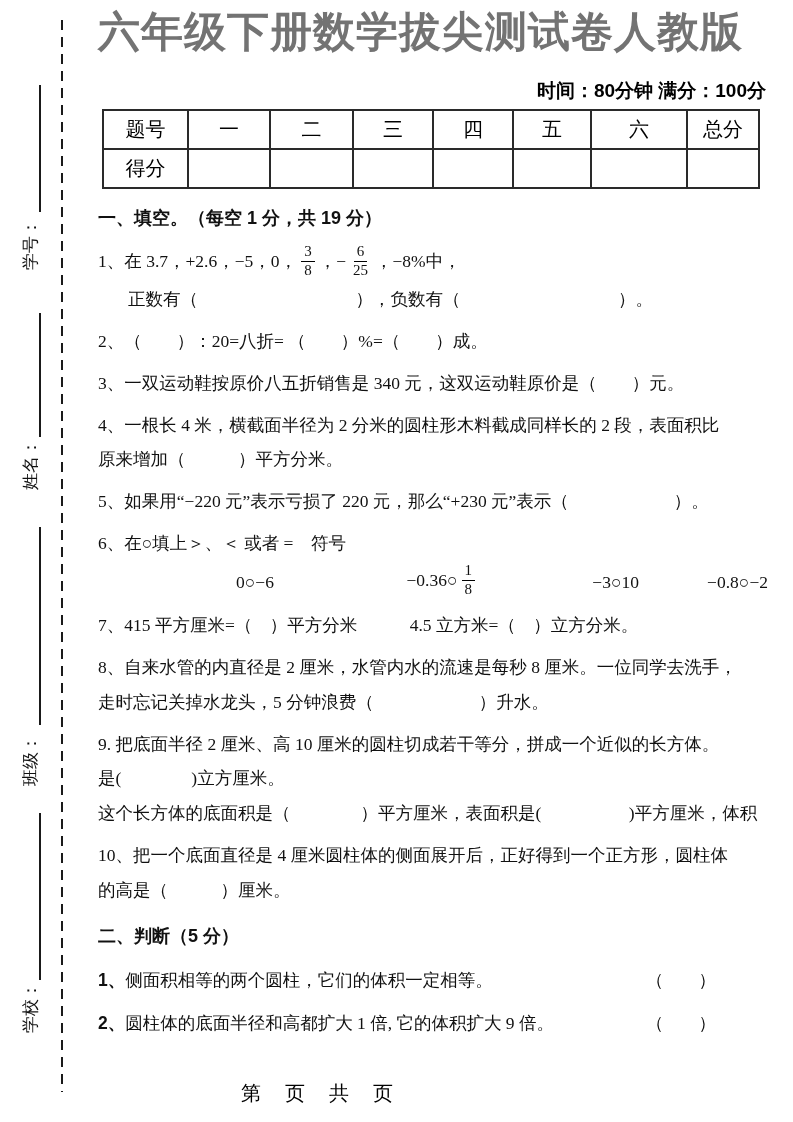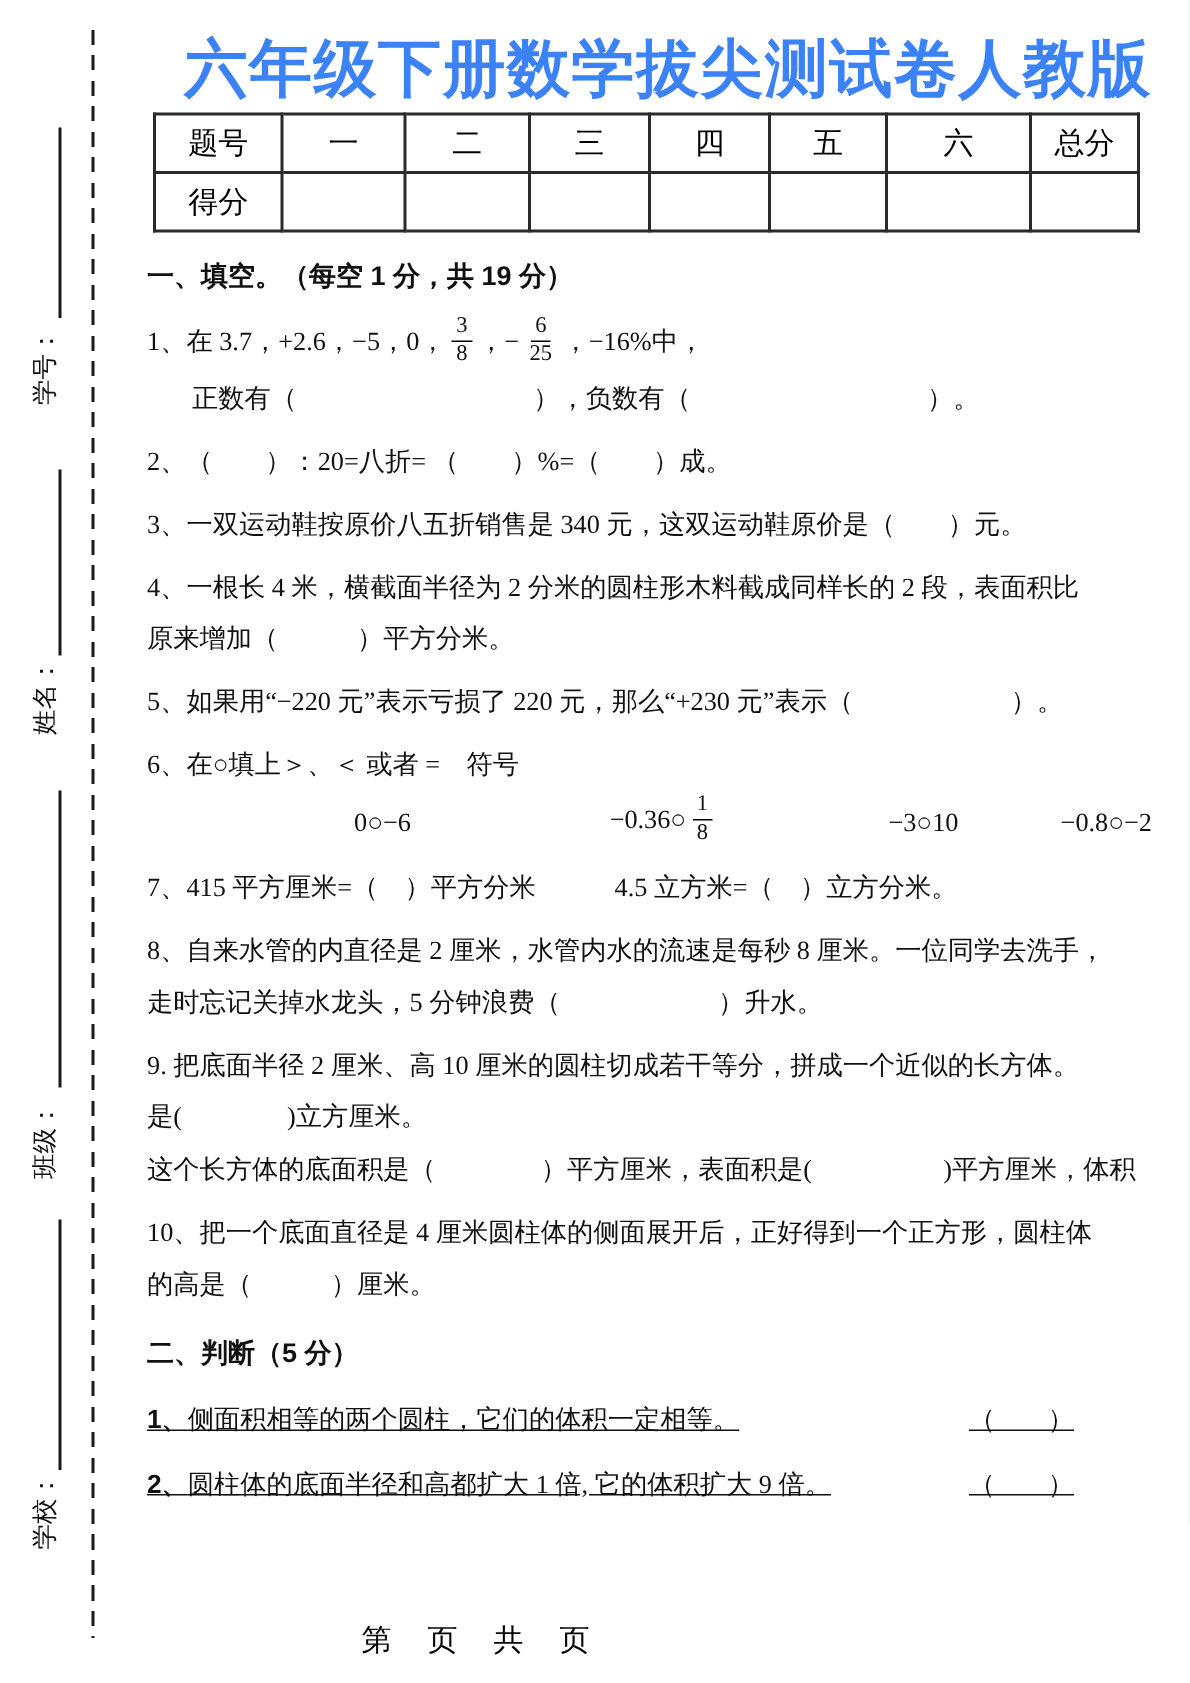--- a/index.html
+++ b/index.html
@@ -30,23 +30,23 @@
   }
   .sl-xuehao{top:233px;}
   .sl-xingming{top:453px;}
   .sl-banji{top:749px;}
   .sl-xuexiao{top:996px;}
   
   .content{
     position:absolute;left:98px;top:0;width:670px;
   }
   .title{
-    margin-top:22px;text-align:right;
-    font-family:"Liberation Sans","DejaVu Sans",sans-serif;
-    font-weight:bold;font-size:42px;line-height:1.15;color:#3b82f6;
+    margin-top:8px;text-align:left;
+    font-family:"Liberation Sans","DejaVu Sans",sans-serif;
+    font-weight:bold;font-size:42px;line-height:1.15;color:#737373;
     letter-spacing:1px;white-space:nowrap;
   }
   .subtitle{
     margin-top:18px;text-align:center;
     font-family:"Liberation Sans","DejaVu Sans",sans-serif;
     font-weight:bold;font-size:32px;color:#000;
   }
   .meta{
     margin-top:22px;text-align:right;
     font-family:"Liberation Sans","DejaVu Sans",sans-serif;
@@ -76,21 +76,21 @@
     display:inline-flex;flex-direction:column;align-items:center;
     vertical-align:middle;line-height:1.15;font-size:15px;margin:0 4px;
     position:relative;top:-2px;
   }
   .frac .fnum{border-bottom:1.4px solid #000;padding:0 3px;}
   .frac .fden{padding:0 3px;}
   .cmp-row{
     display:grid;grid-template-columns:160px 205px 160px 1fr;
     padding-left:16px;margin-top:4px;align-items:center;text-align:right;
   }
-  .judge{display:flex;margin-top:10px;text-decoration:underline;}
+  .judge{display:flex;margin-top:10px;}
   .judge .jtext{flex:1 1 auto;}
   .judge .jnum{
     font-family:"Liberation Sans","DejaVu Sans",sans-serif;font-weight:bold;
   }
   .judge .jbracket{flex:0 0 auto;margin-right:52px;}
   .footer{
     position:absolute;left:0;top:1080px;width:636px;text-align:center;
     font-family:"Liberation Sans","DejaVu Sans",sans-serif;
     font-size:20px;letter-spacing:2px;color:#000;
   }
@@ -106,20 +106,21 @@
   <div class="seg seg3"></div>
   <div class="seg seg4"></div>
   <div class="side-label sl-xuehao">学号：</div>
   <div class="side-label sl-xingming">姓名：</div>
   <div class="side-label sl-banji">班级：</div>
   <div class="side-label sl-xuexiao">学校：</div>
 
   <div class="content">
 
     <div class="title">六年级下册数学拔尖测试卷人教版</div>
+    <div class="meta">时间：80分钟  满分：100分</div>
 
     <table class="score">
       <colgroup>
         <col style="width:85px">
           <col style="width:82px">
           <col style="width:83px">
           <col style="width:80px">
         <col style="width:80px">
           <col style="width:78px">
           <col style="width:96px">
@@ -153,21 +154,21 @@
 
       <div class="sec-head">一、填空。（每空 1 分，共 19 分）</div>
 
       <div class="q">
         <span>1、在 3.7，+2.6，−5，0，</span><span class="frac">
             <span class="fnum">3</span>
             <span class="fden">8</span>
           </span><span>，−</span><span class="frac">
             <span class="fnum">6</span>
             <span class="fden">25</span>
-          </span><span>，−16%中，</span>
+          </span><span>，−8%中，</span>
       </div>
       <div class="q tight indent">正数有（　　　　　　　　　），负数有（　　　　　　　　　）。</div>
 
       <div class="q">2、（　　）：20=八折= （　　）%=（　　）成。</div>
       <div class="q">3、一双运动鞋按原价八五折销售是 340 元，这双运动鞋原价是（　　）元。</div>
       <div class="q">4、一根长 4 米，横截面半径为 2 分米的圆柱形木料截成同样长的 2 段，表面积比</div>
       <div class="q tight">原来增加（　　　）平方分米。</div>
       <div class="q">5、如果用“−220 元”表示亏损了 220 元，那么“+230 元”表示（　　　　　　）。</div>
       <div class="q">6、在○填上＞、＜ 或者 =　符号</div>
 

